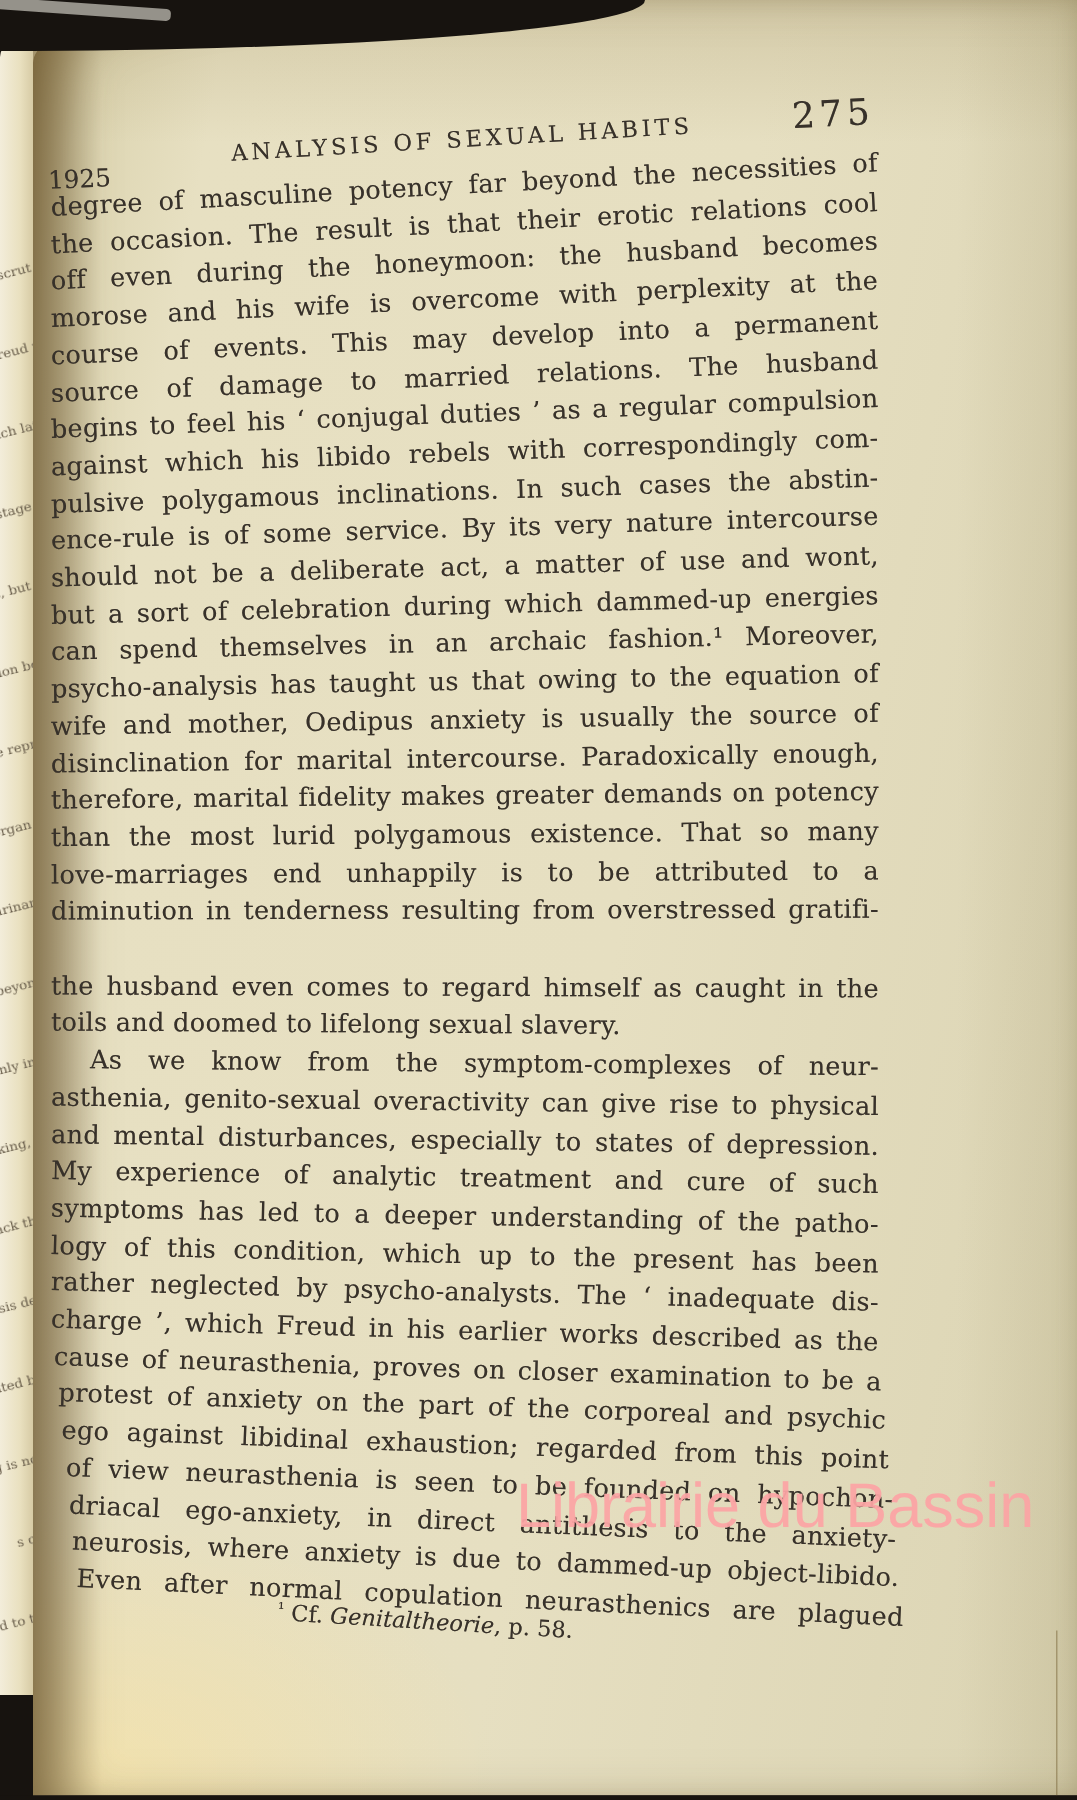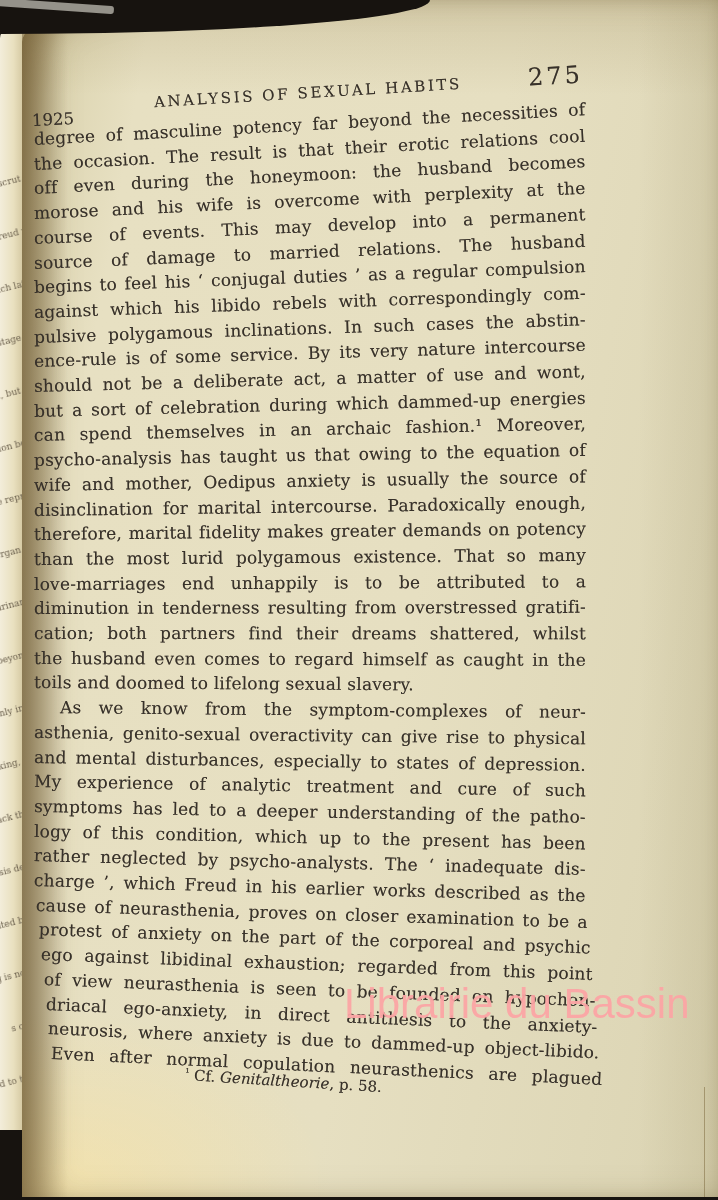--- a/index.html
+++ b/index.html
@@ -102,21 +102,20 @@
         <div class="bline ink" style="top: 374px; left: 12px; transform: rotate(-1.53243deg);">should not be a deliberate act, a matter of use and wont,</div>
         <div class="bline ink" style="top: 398.7px; left: 12px; transform: rotate(-1.37568deg);">but a sort of celebration during which dammed-up energies</div>
         <div class="bline ink" style="top: 423.4px; left: 12px; transform: rotate(-1.21892deg);">can spend themselves in an archaic fashion.¹ Moreover,</div>
         <div class="bline ink" style="top: 448.1px; left: 12px; transform: rotate(-1.06216deg);">psycho-analysis has taught us that owing to the equation of</div>
         <div class="bline ink" style="top: 472.8px; left: 12px; transform: rotate(-0.905405deg);">wife and mother, Oedipus anxiety is usually the source of</div>
         <div class="bline ink" style="top: 497.5px; left: 12px; transform: rotate(-0.748649deg);">disinclination for marital intercourse. Paradoxically enough,</div>
         <div class="bline ink" style="top: 522.2px; left: 12px; transform: rotate(-0.591892deg);">therefore, marital fidelity makes greater demands on potency</div>
         <div class="bline ink" style="top: 546.9px; left: 12px; transform: rotate(-0.435135deg);">than the most lurid polygamous existence. That so many</div>
         <div class="bline ink" style="top: 571.6px; left: 12px; transform: rotate(-0.278378deg);">love-marriages end unhappily is to be attributed to a</div>
         <div class="bline ink" style="top: 596.3px; left: 12px; transform: rotate(-0.121622deg);">diminution in tenderness resulting from overstressed gratifi-</div>
-        <div class="bline ink" style="top: 621px; left: 12px; transform: rotate(0.0351351deg);">cation; both partners find their dreams shattered, whilst</div>
         <div class="bline ink" style="top: 645.7px; left: 12px; transform: rotate(0.191892deg);">the husband even comes to regard himself as caught in the</div>
         <div class="bline ink endline" style="top: 670.4px; left: 12px; transform: rotate(0.348649deg);">toils and doomed to lifelong sexual slavery.</div>
         <div class="bline ink indent" style="top: 695.1px; left: 12px; transform: rotate(0.505405deg);">As we know from the symptom-complexes of neur-</div>
         <div class="bline ink" style="top: 719.8px; left: 12px; transform: rotate(0.662162deg);">asthenia, genito-sexual overactivity can give rise to physical</div>
         <div class="bline ink" style="top: 744.5px; left: 12px; transform: rotate(0.818919deg);">and mental disturbances, especially to states of depression.</div>
         <div class="bline ink" style="top: 769.2px; left: 12px; transform: rotate(0.975676deg);">My experience of analytic treatment and cure of such</div>
         <div class="bline ink" style="top: 793.9px; left: 12px; transform: rotate(1.13243deg);">symptoms has led to a deeper understanding of the patho-</div>
         <div class="bline ink" style="top: 818.6px; left: 12px; transform: rotate(1.28919deg);">logy of this condition, which up to the present has been</div>
         <div class="bline ink" style="top: 843.3px; left: 12px; transform: rotate(1.44595deg);">rather neglected by psycho-analysts. The ‘ inadequate dis-</div>
         <div class="bline ink" style="top: 868px; left: 12px; transform: rotate(1.6027deg);">charge ’, which Freud in his earlier works described as the</div>

